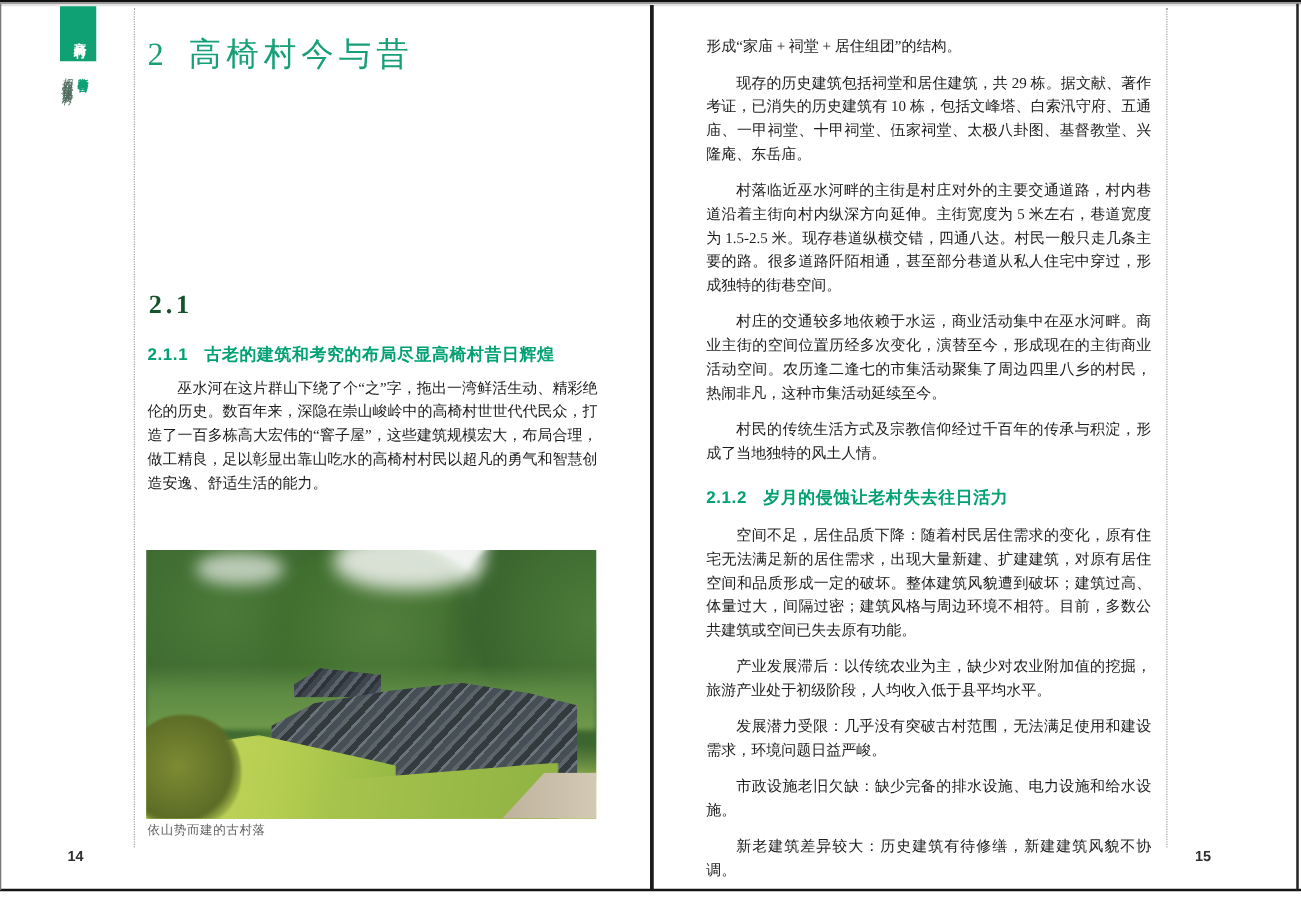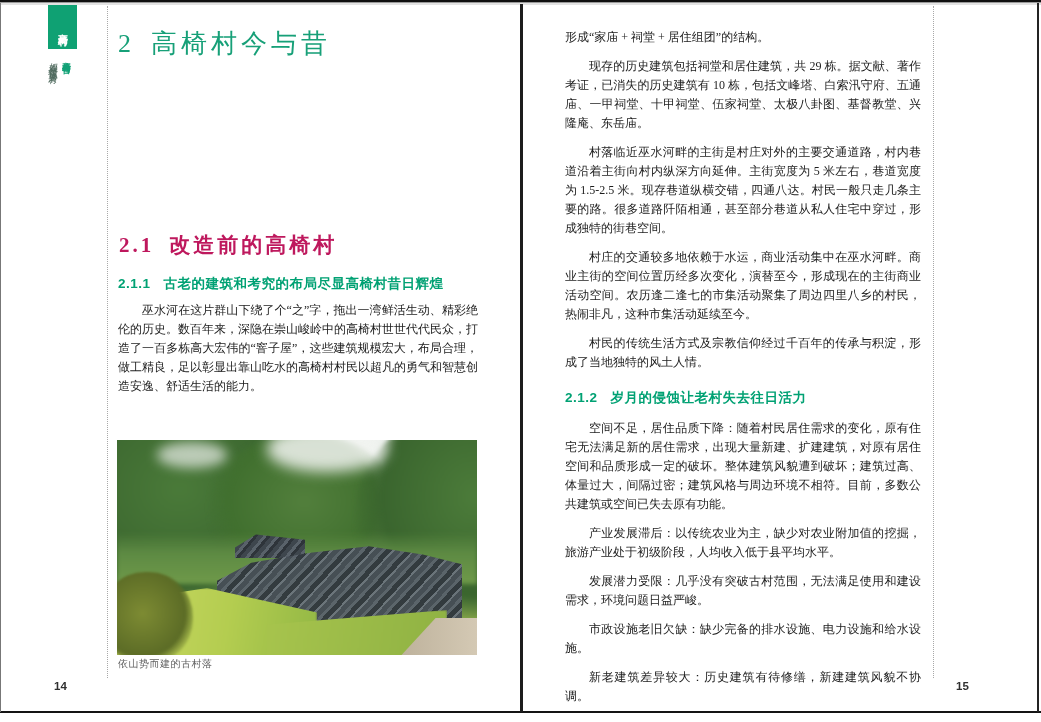--- a/index.html
+++ b/index.html
@@ -28,21 +28,21 @@
                 color:#12a176; font-family:"Liberation Sans",sans-serif; font-weight:bold;
                 font-size:8.5px; letter-spacing:0.5px; }
   .side-subtitle { position:absolute; left:47px; top:56px; writing-mode:vertical-rl;
                    color:#4f6a5e; font-style:italic; font-size:8.5px; letter-spacing:1.5px;
                    font-family:"DejaVu Serif", serif; }
 
   
   .chapter-h { position:absolute; left:118px; top:26px; display:flex; gap:16px; align-items:baseline;
                color:#17a078; font-size:26px; letter-spacing:4px; font-weight:500; }
   .section-h { position:absolute; left:119px; top:231px; display:flex; gap:15px; align-items:baseline;
-               color:#be185d; font-size:21px; font-weight:bold; letter-spacing:3px; }
+               color:#14532d; font-size:21px; font-weight:bold; letter-spacing:3px; }
   .subsec-h  { display:flex; gap:13px; align-items:baseline; color:#00a173;
                font-family:Liberation Sans, sans-serif; font-weight:bold;
                font-size:13.5px; letter-spacing:0.5px; }
   .subsec-l  { position:absolute; left:118px; top:275px; }
 
   
   .body-text p { font-size:12px; line-height:19px; color:#1c1c1c;
                  text-align:justify; text-indent:2em; margin:0 0 10px 0; }
   .lp-paras { position:absolute; left:118px; top:301px; width:360px; }
   .rp-content { position:absolute; left:565px; top:28px; width:356px; }
@@ -105,21 +105,20 @@
     <div class="side-title">高椅村今与昔</div>
     <div class="side-subtitle">把农村建设得更像农村</div>
 
     <div class="chapter-h">
       <span>2</span>
       <span>高椅村今与昔</span>
     </div>
 
     <div class="section-h">
       <span>2.1</span>
-      <span>改造前的高椅村</span>
     </div>
 
     <div class="subsec-h subsec-l">
       <span>2.1.1</span>
       <span>古老的建筑和考究的布局尽显高椅村昔日辉煌</span>
     </div>
 
     <div class="body-text lp-paras">
         <p>巫水河在这片群山下绕了个“之”字，拖出一湾鲜活生动、精彩绝伦的历史。数百年来，深隐在崇山峻岭中的高椅村世世代代民众，打造了一百多栋高大宏伟的“窨子屋”，这些建筑规模宏大，布局合理，做工精良，足以彰显出靠山吃水的高椅村村民以超凡的勇气和智慧创造安逸、舒适生活的能力。</p>
       </div>

